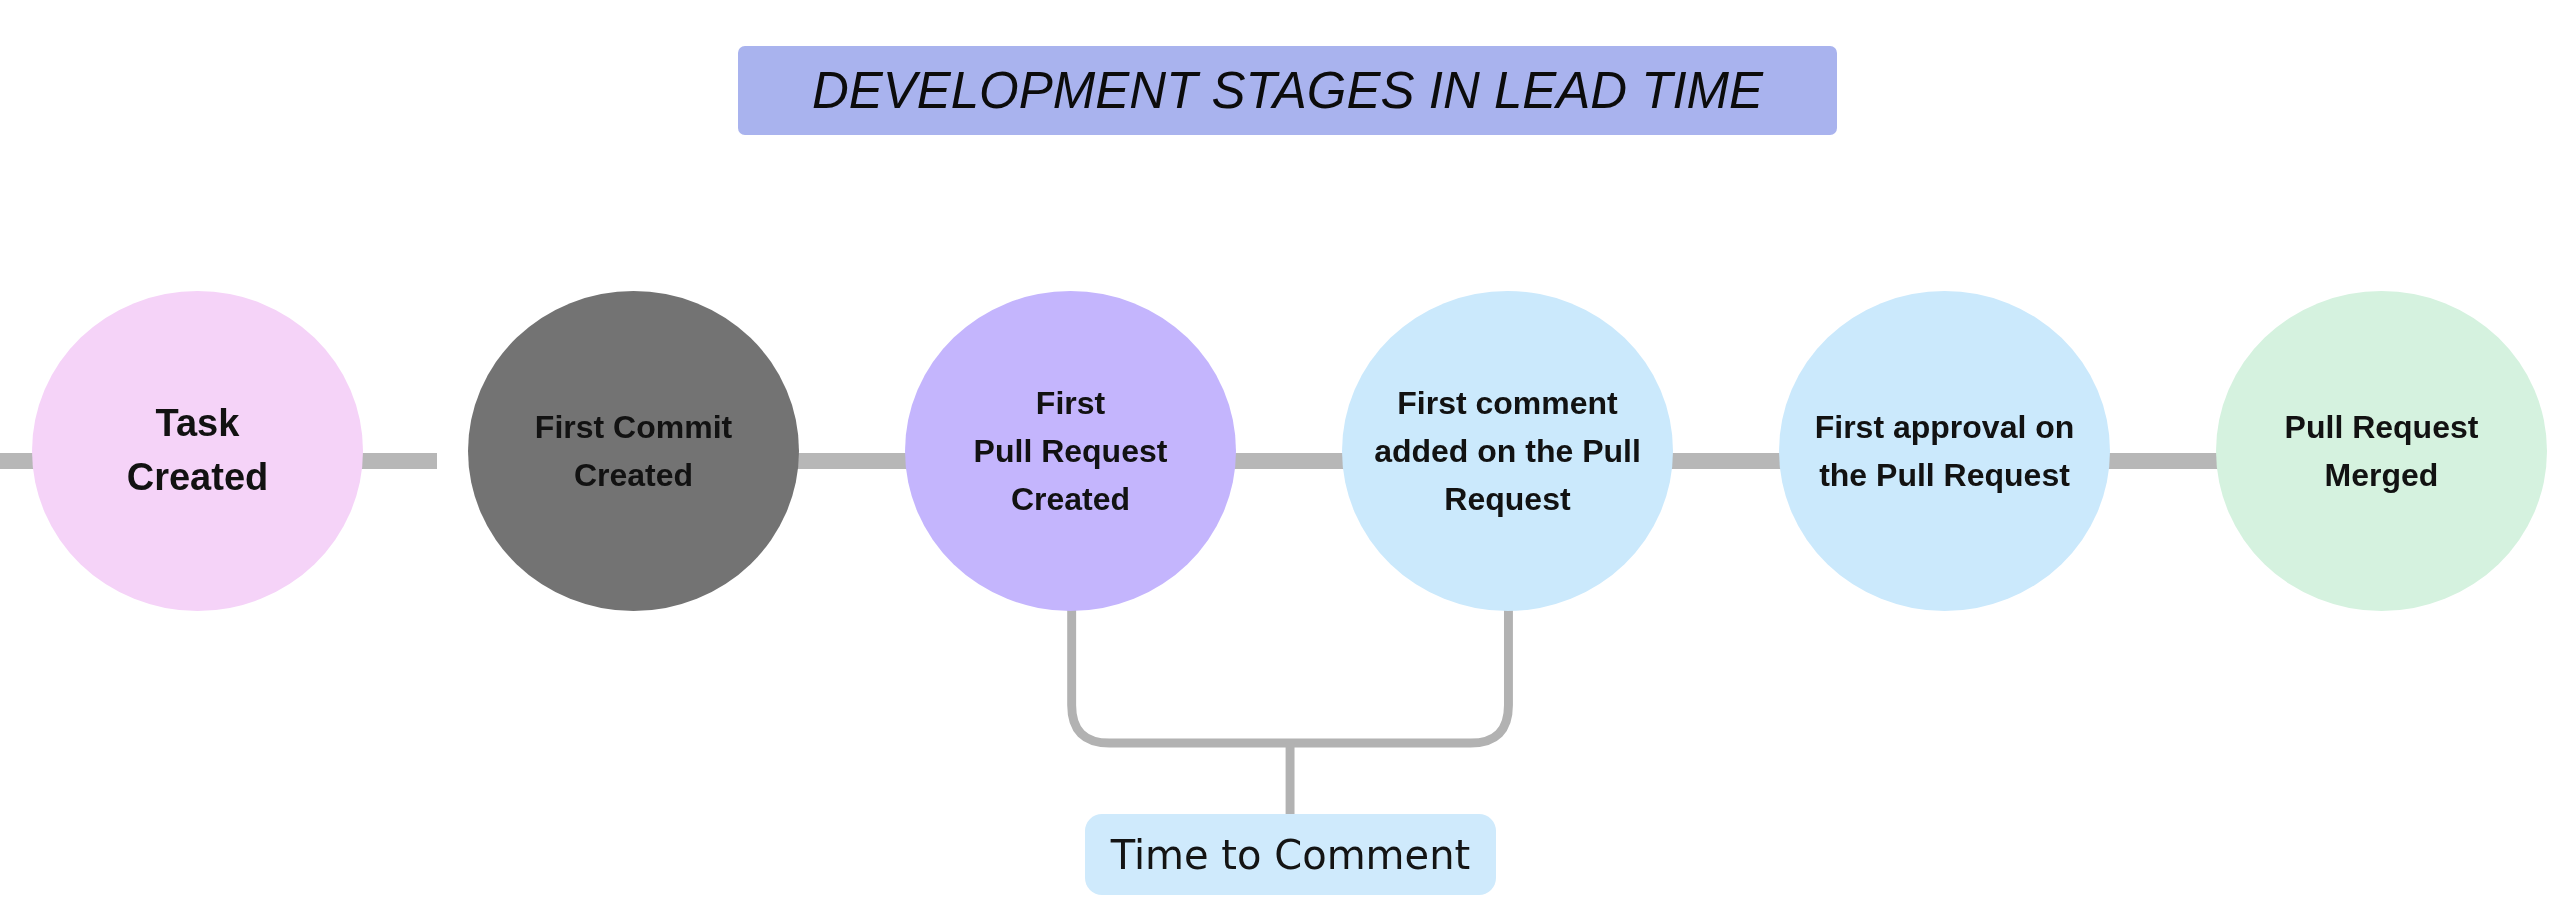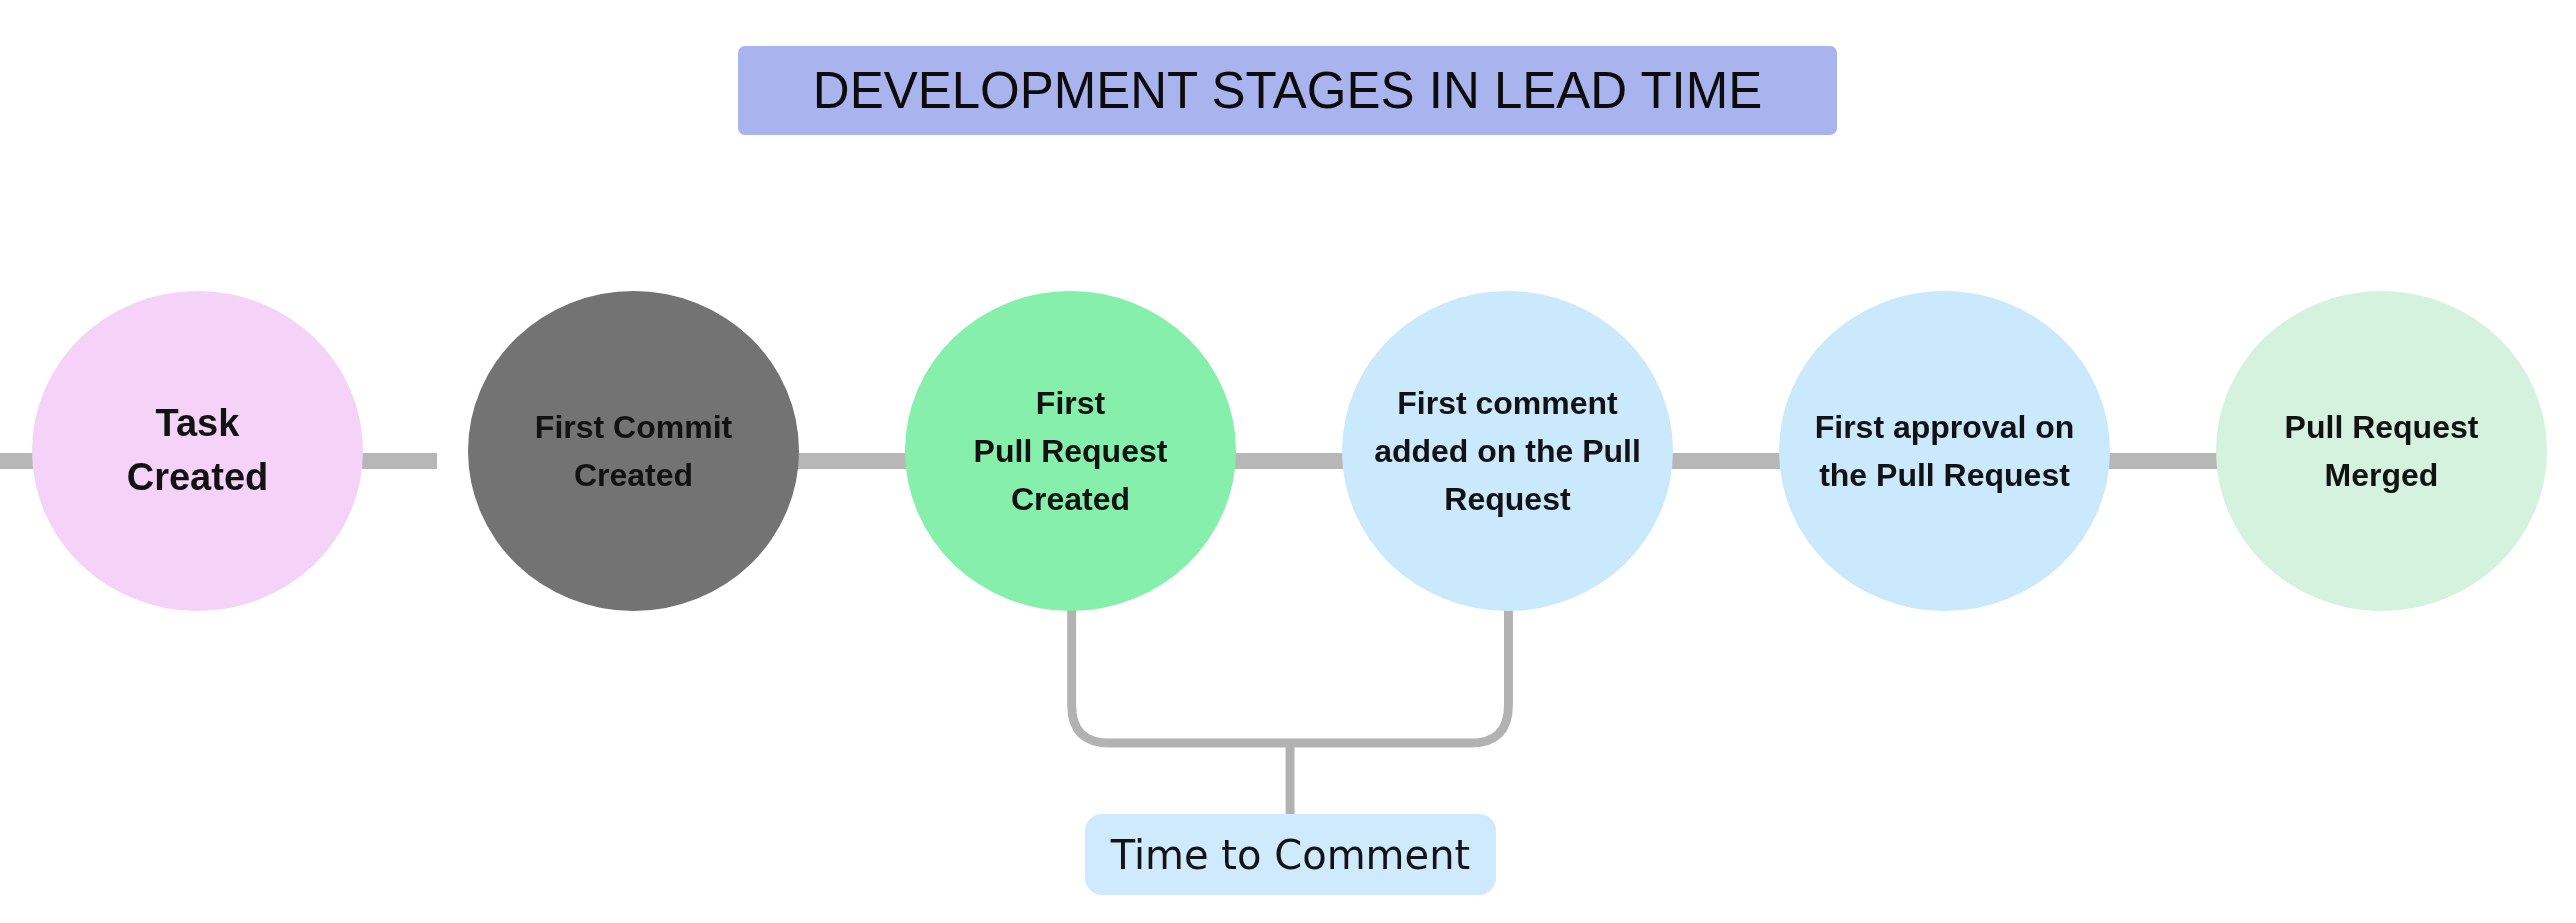--- a/index.html
+++ b/index.html
@@ -21,20 +21,21 @@
     border-radius: 6.9px;
     display: flex; align-items: center; justify-content: center;
     z-index: 4;
   }
   .title-banner .title-text {
     font-size: 51px;
     font-weight: 400;
     letter-spacing: 0px;
     color: #0c0c0c;
     white-space: nowrap;
+    font-style: italic;
   }
 
   
   .bar {
     position: absolute;
     top: 453px;
     height: 16px;
     width: 437px;
     z-index: 1;
   }
@@ -117,21 +118,21 @@
   </svg>
 
   <div class="stage stage-1" style="background-color: rgb(245, 211, 248);">
     <span class="stage-label">Task
 Created</span>
   </div>
   <div class="stage stage-2" style="background-color: #737373;">
     <span class="stage-label">First Commit
 Created</span>
   </div>
-  <div class="stage stage-3" style="background-color: #86efac;">
+  <div class="stage stage-3" style="background-color: #c4b5fd;">
     <span class="stage-label">First
 Pull Request
 Created</span>
   </div>
   <div class="stage stage-5" style="background-color: rgb(203, 233, 252);">
     <span class="stage-label">First approval on
 the Pull Request</span>
   </div>
   <div class="stage stage-4" style="background-color: rgb(203, 233, 252);">
     <span class="stage-label">First comment

